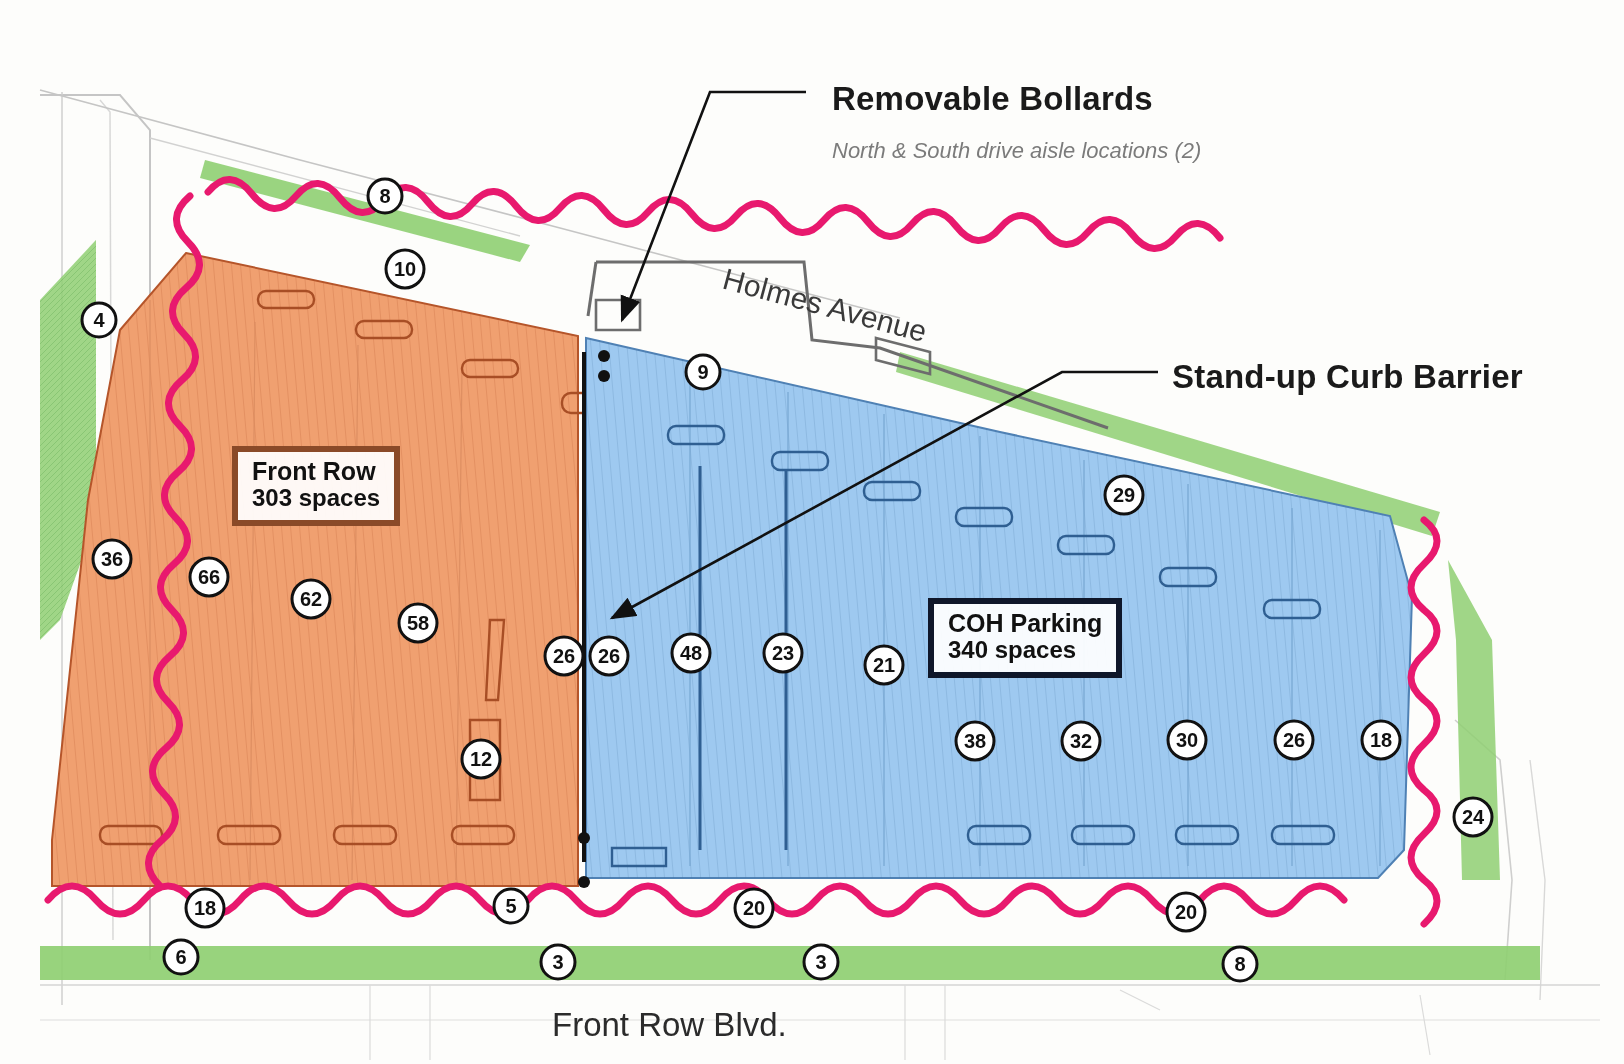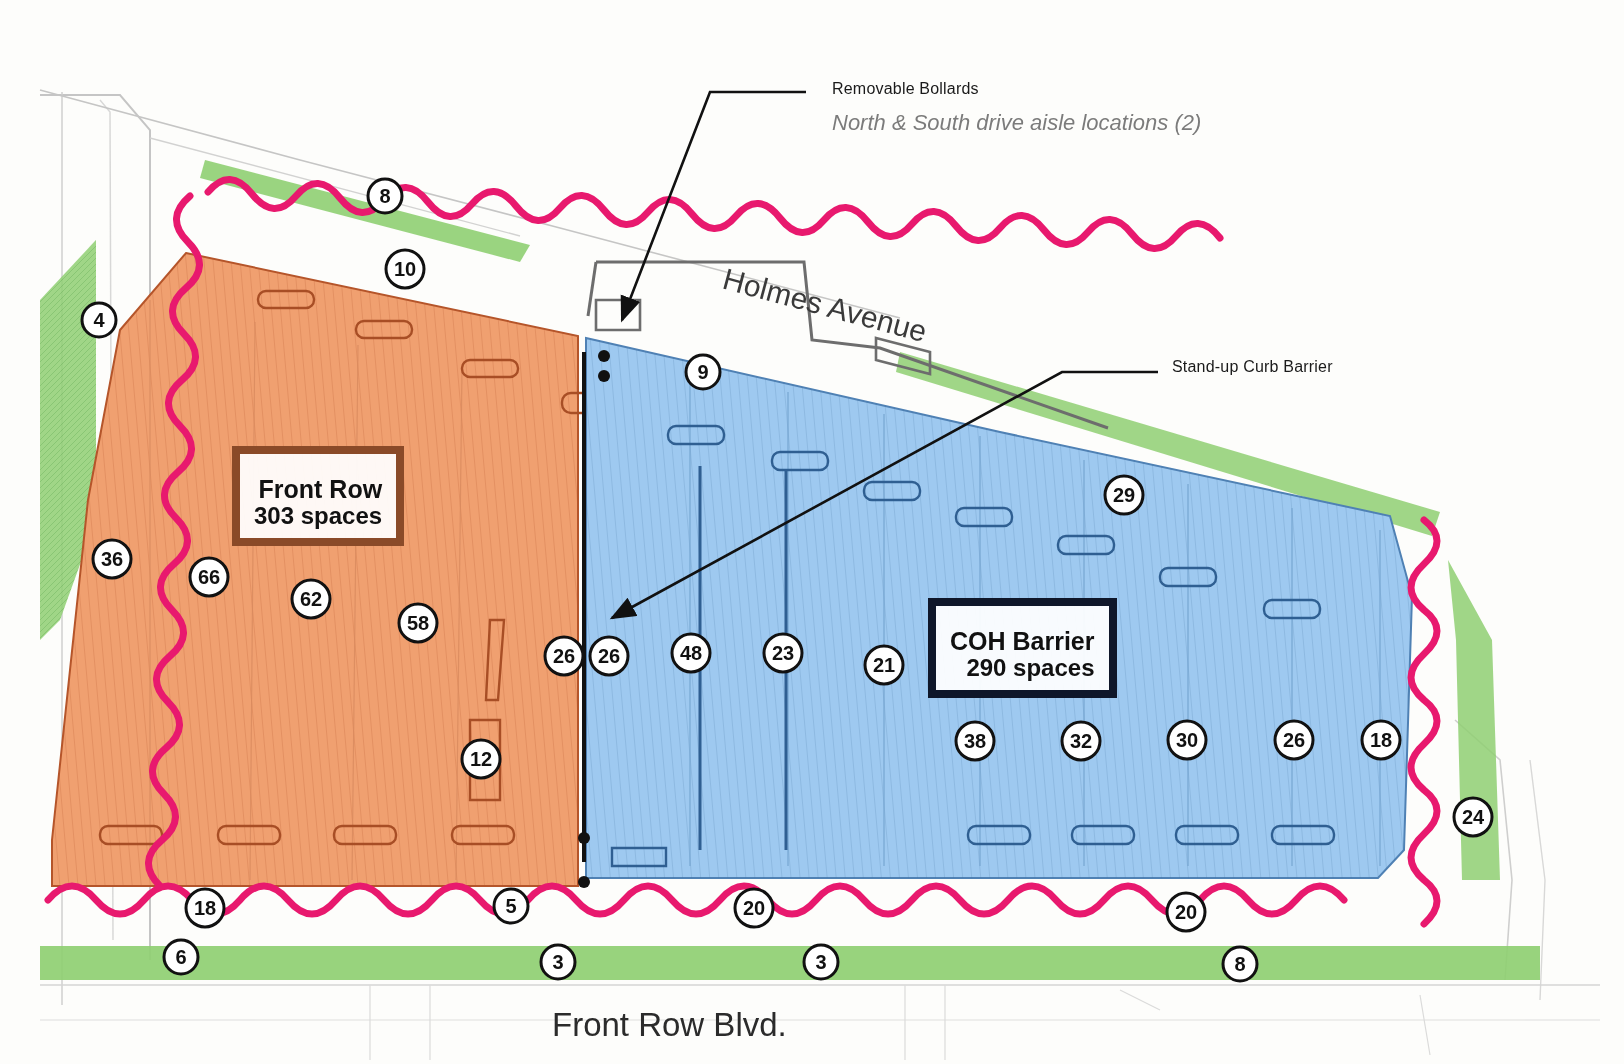--- a/index.html
+++ b/index.html
@@ -21,39 +21,39 @@
     top: 0; left: 0;
     width: 1624px;
     height: 1064px;
   }
   .callout {
     position: absolute;
     font-family: "Liberation Sans", sans-serif;
     color: #1a1a1a;
   }
   .callout-title {
-    font-size: 16px;
-    font-weight: normal;
+    font-size: 33px;
+    font-weight: bold;
     letter-spacing: 0.2px;
     white-space: nowrap;
   }
   .callout-sub {
     font-size: 22px;
     font-style: italic;
     color: #4a4a4a;
     white-space: nowrap;
-    margin-top: 12px;
+    margin-top: 20px;
     opacity: 0.72;
   }
   .area-box {
     position: absolute;
     background: rgba(255,255,255,0.93);
-    border: 8px solid #0f172a;
-    padding: 21px 14px 8px 14px;
-    text-align: right;
+    border: 6px solid #0f172a;
+    padding: 5px 14px 8px 14px;
+    text-align: left;
     line-height: 1.12;
   }
   .area-box.orange-box { border-color: #8a4a28; }
   .area-name {
     font-size: 25px;
     font-weight: bold;
     color: #111;
     white-space: nowrap;
   }
   .area-count {
@@ -353,21 +353,21 @@
   <div class="callout" style="left:1172px; top:358px;">
     <div class="callout-title">Stand-up Curb Barrier</div>
   </div>
 
   <div class="area-box orange-box" style="left:232px; top:446px;">
     <div class="area-name">Front Row</div>
     <div class="area-count">303 spaces</div>
   </div>
 
   <div class="area-box" style="left:928px; top:598px;">
-    <div class="area-name">COH Barrier</div>
-    <div class="area-count">290 spaces</div>
+    <div class="area-name">COH Parking</div>
+    <div class="area-count">340 spaces</div>
   </div>
 
   <div class="street-label" style="left:728px; top:262px; transform: rotate(15deg); transform-origin: left top;">Holmes Avenue</div>
 
   <div class="street-bottom" style="left:552px; top:1006px;">Front Row Blvd.</div>
 
 </div>
 
 </body></html>

